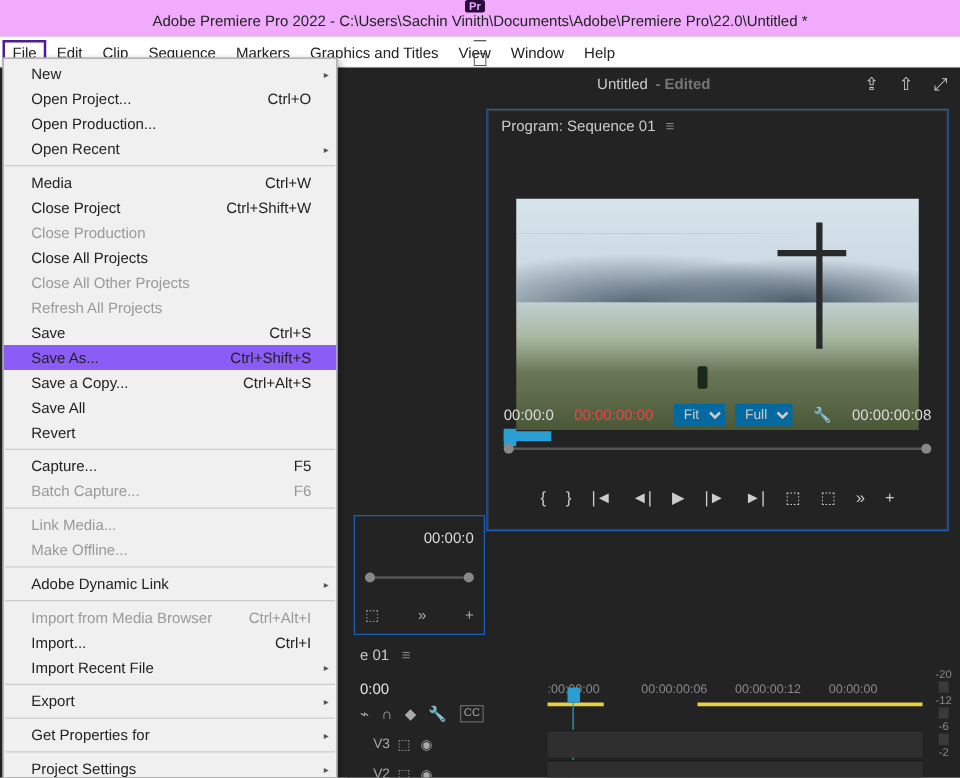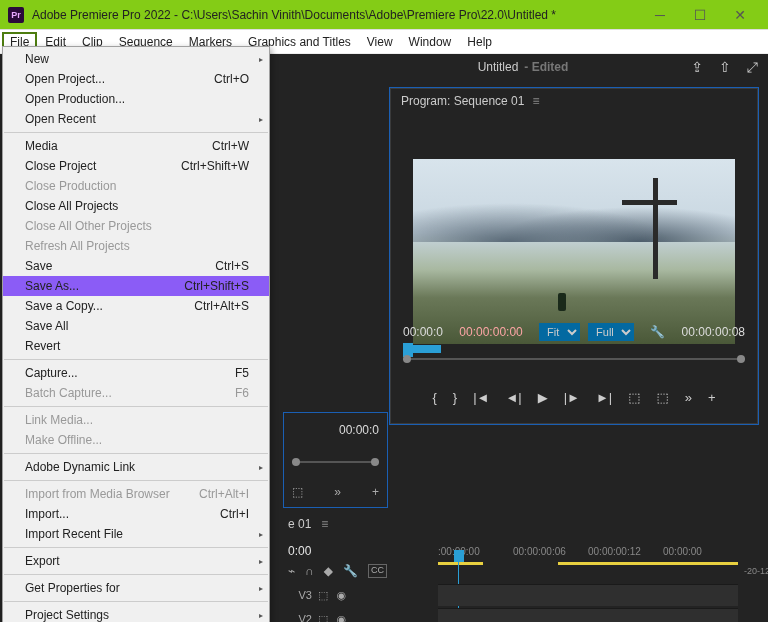--- a/index.html
+++ b/index.html
@@ -1,25 +1,25 @@
 <!DOCTYPE html>
 <html><head>
 <meta charset="utf-8">
 <style>
 * { margin: 0; padding: 0; box-sizing: border-box; font-family: "Segoe UI", Arial, sans-serif; }
 body { background: #fff; width: 768px; height: 622px; overflow: hidden; position: relative; }
 
-.titlebar { height: 30px; background: #84cc16; display: flex; align-items: center; padding: 0 8px; border-bottom: 1px solid #ddd; }
+.titlebar { height: 30px; background: #f0abfc; display: flex; align-items: center; padding: 0 8px; border-bottom: 1px solid #ddd; flex-direction: column; }
 .titlebar .app-icon { width: 16px; height: 16px; background: #2a0a3a; border-radius: 2px; margin-right: 8px; display: flex; align-items: center; justify-content: center; color: #e8a8ff; font-size: 9px; font-weight: bold; }
 .titlebar .title { font-size: 12px; color: #222; flex: 1; }
 .titlebar .win-btn { width: 40px; height: 28px; display: flex; align-items: center; justify-content: center; color: #555; font-size: 14px; cursor: pointer; }
 
 .menubar { height: 24px; background: #fff; display: flex; align-items: center; padding: 0 2px; font-size: 12px; color: #222; border-bottom: 1px solid #eee; }
 .menubar .menu-item { padding: 3px 8px; cursor: pointer; }
-.menubar .menu-item.active { border: 2px solid #4d7c0f; padding: 1px 6px; }
+.menubar .menu-item.active { border: 2px solid #4c1d95; padding: 1px 6px; }
 
 .workspace { position: absolute; top: 54px; left: 0; right: 0; bottom: 0; background: #232323; }
 
 .file-menu { position: absolute; top: 46px; left: 2px; width: 268px; background: #f0f0f0; border: 1px solid #a0a0a0; box-shadow: 2px 2px 6px rgba(0,0,0,0.3); z-index: 100; font-size: 12px; color: #222; padding: 2px 0; }
 .file-menu .mi { display: flex; justify-content: space-between; align-items: center; padding: 3px 20px 3px 22px; cursor: pointer; position: relative; text-align: right; }
 .file-menu .mi.disabled { color: #999; cursor: default; }
 .file-menu .mi.hover { background: #8b5cf6; }
 .file-menu .mi .sub-arrow { position: absolute; right: 6px; font-size: 8px; color: #555; }
 .file-menu .sep { height: 1px; background: #ccc; margin: 3px 1px; }
 
@@ -30,21 +30,21 @@
 .program-panel { position: absolute; top: 34px; left: 390px; right: 10px; height: 336px; background: #232323; border: 1px solid #3a3a3a; outline: 1px solid #1a5fb4; }
 .program-panel .panel-header { height: 24px; display: flex; align-items: center; padding: 0 10px; font-size: 12px; color: #ccc; gap: 8px; }
 .program-panel .panel-header .ham { color: #888; font-size: 12px; }
 .program-panel .viewer { position: absolute; top: 70px; left: 22px; right: 22px; height: 185px; background: linear-gradient(to bottom, #d8e4ec 0%, #c8d6e0 40%, #a8b8a0 60%, #6a7858 75%, #4a5838 100%); overflow: hidden; }
 .program-panel .viewer .mountain { position: absolute; bottom: 55%; left: 0; right: 0; height: 30%; background: radial-gradient(ellipse at 30% 100%, #5a6a78 0%, transparent 50%), radial-gradient(ellipse at 70% 100%, #4a5a68 0%, transparent 45%); }
 .program-panel .viewer .cross-v { position: absolute; right: 24%; top: 10%; width: 5px; height: 55%; background: #2a2a2a; }
 .program-panel .viewer .cross-h { position: absolute; right: 18%; top: 22%; width: 55px; height: 5px; background: #2a2a2a; }
 .program-panel .viewer .person { position: absolute; bottom: 18%; left: 45%; width: 8px; height: 18px; background: #1a2a1a; border-radius: 2px; }
 .program-panel .tc-row { position: absolute; bottom: 82px; left: 12px; right: 12px; display: flex; align-items: center; justify-content: space-between; font-size: 12px; }
 .program-panel .tc-row .tc-left { color: #ddd; }
-.program-panel .tc-row .tc-main { color: #fca5a5; }
+.program-panel .tc-row .tc-main { color: #ef4444; }
 .program-panel .tc-row select { background: #0369a1; color: #ccc; border: none; font-size: 11px; padding: 2px 4px; }
 .program-panel .tc-row .tc-right { color: #ddd; }
 .program-panel .scrub { position: absolute; bottom: 56px; left: 12px; right: 12px; height: 16px; }
 .program-panel .scrub .track { position: absolute; top: 7px; left: 0; right: 0; height: 2px; background: #555; }
 .program-panel .scrub .dot { position: absolute; top: 4px; width: 8px; height: 8px; background: #888; border-radius: 50%; }
 .program-panel .scrub .play-range { position: absolute; top: -6px; left: 0; width: 38px; height: 8px; background: #2a9fd6; }
 .program-panel .scrub .playhead { position: absolute; top: -8px; left: 0; width: 10px; height: 14px; background: #2a9fd6; }
 .program-panel .transport { position: absolute; bottom: 18px; left: 0; right: 0; display: flex; align-items: center; justify-content: center; gap: 16px; color: #ccc; font-size: 13px; }
 .program-panel .transport .btn { cursor: pointer; }
 
@@ -60,21 +60,21 @@
 .timeline .tl-ruler span { width: 120px; }
 .timeline .tl-controls { position: absolute; top: 50px; left: 0; width: 160px; display: flex; gap: 10px; color: #aaa; font-size: 12px; padding: 0 10px; }
 .timeline .marker-bar { position: absolute; top: 48px; left: 160px; right: 30px; height: 6px; }
 .timeline .marker-bar .yel { position: absolute; top: 0; height: 3px; background: #e8d040; }
 .timeline .playhead-line { position: absolute; top: 42px; bottom: 0; width: 1px; background: #2a9fd6; }
 .timeline .playhead-head { position: absolute; top: 36px; width: 10px; height: 12px; background: #2a9fd6; }
 .timeline .track { position: absolute; left: 0; right: 30px; height: 22px; display: flex; align-items: center; }
 .timeline .track .label { width: 40px; text-align: right; padding-right: 6px; color: #aaa; font-size: 11px; }
 .timeline .track .tog { width: 60px; display: flex; gap: 8px; color: #aaa; font-size: 11px; }
 .timeline .track .lane { position: absolute; left: 160px; right: 0; top: 0; bottom: 0; background: #2f2f2f; border-top: 1px solid #1a1a1a; }
-.timeline .vbar { position: absolute; right: 2px; top: 20px; bottom: 15px; width: 22px; display: flex; flex-direction: row; justify-content: flex-start; align-items: center; color: #888; font-size: 9px; }
+.timeline .vbar { position: absolute; right: 2px; top: 20px; bottom: 15px; width: 22px; display: flex; flex-direction: column; justify-content: flex-start; align-items: center; color: #888; font-size: 9px; }
 .timeline .vbar .seg { width: 8px; background: #3a3a3a; flex: 1; margin: 1px 0; }
 
 .wrench { font-size: 12px; color: #aaa; }
 </style>
 </head>
 <body>
 
 <div class="titlebar">
   <div class="app-icon">Pr</div>
   <div class="title">Adobe Premiere Pro 2022 - C:\Users\Sachin Vinith\Documents\Adobe\Premiere Pro\22.0\Untitled *</div>

